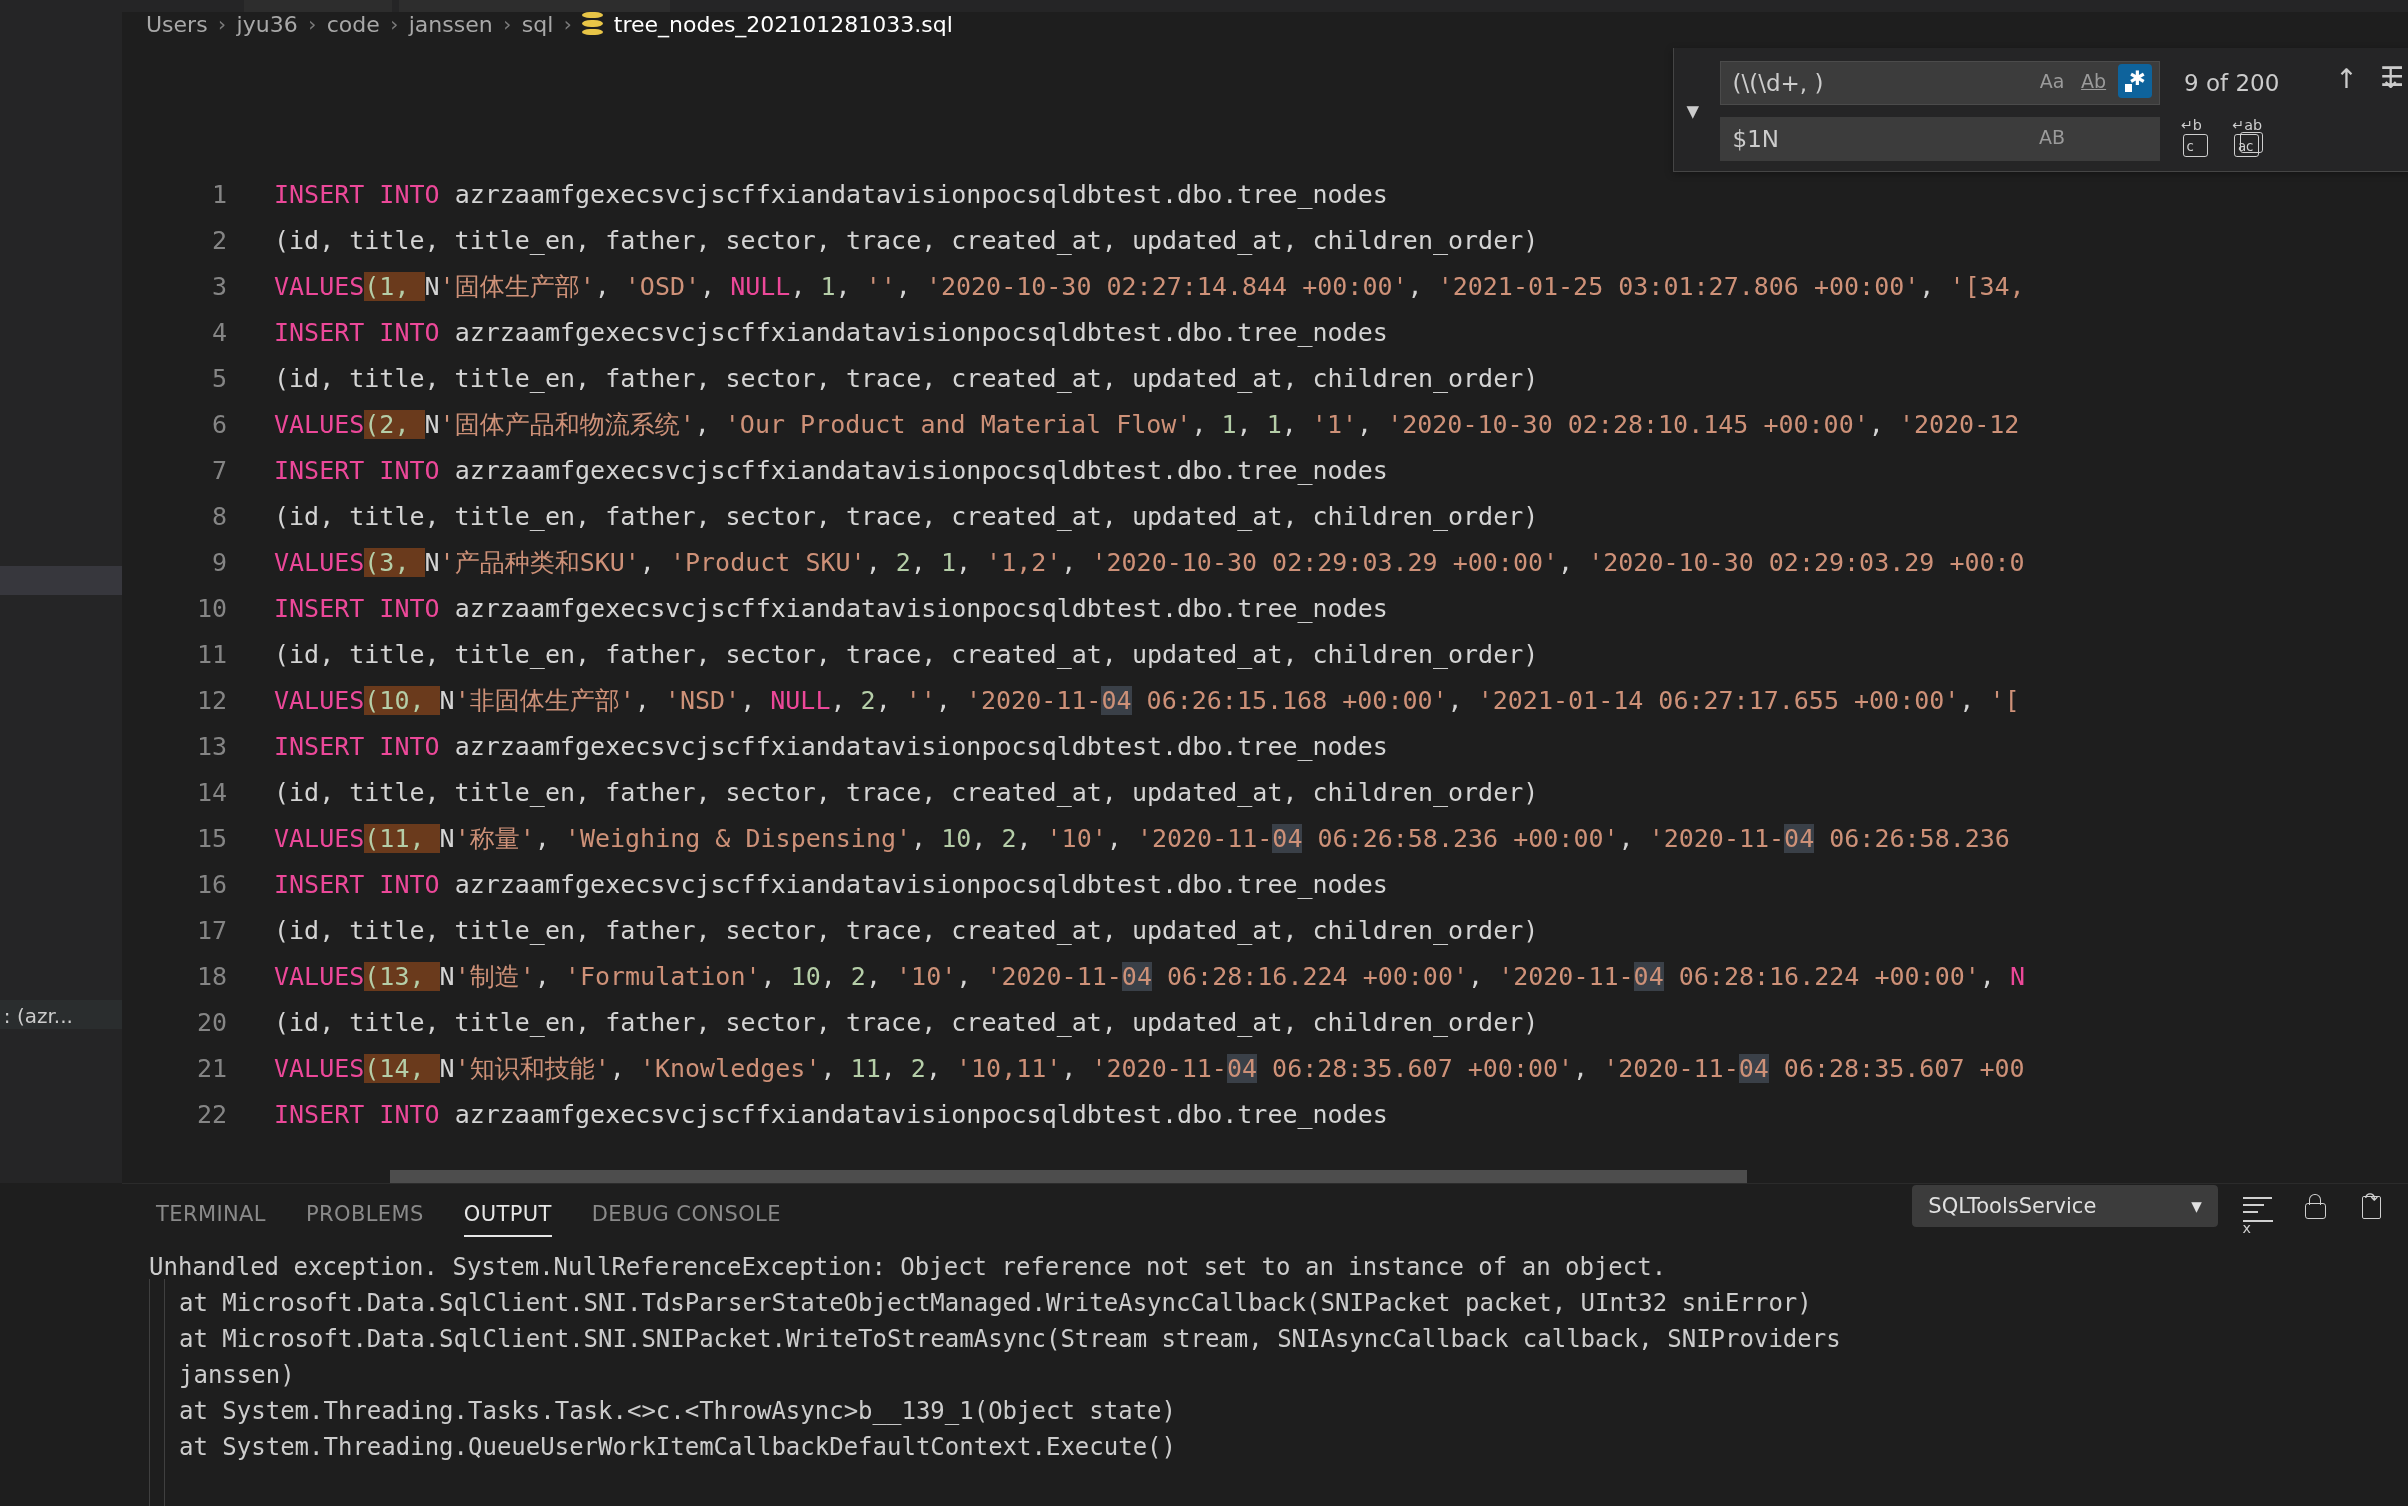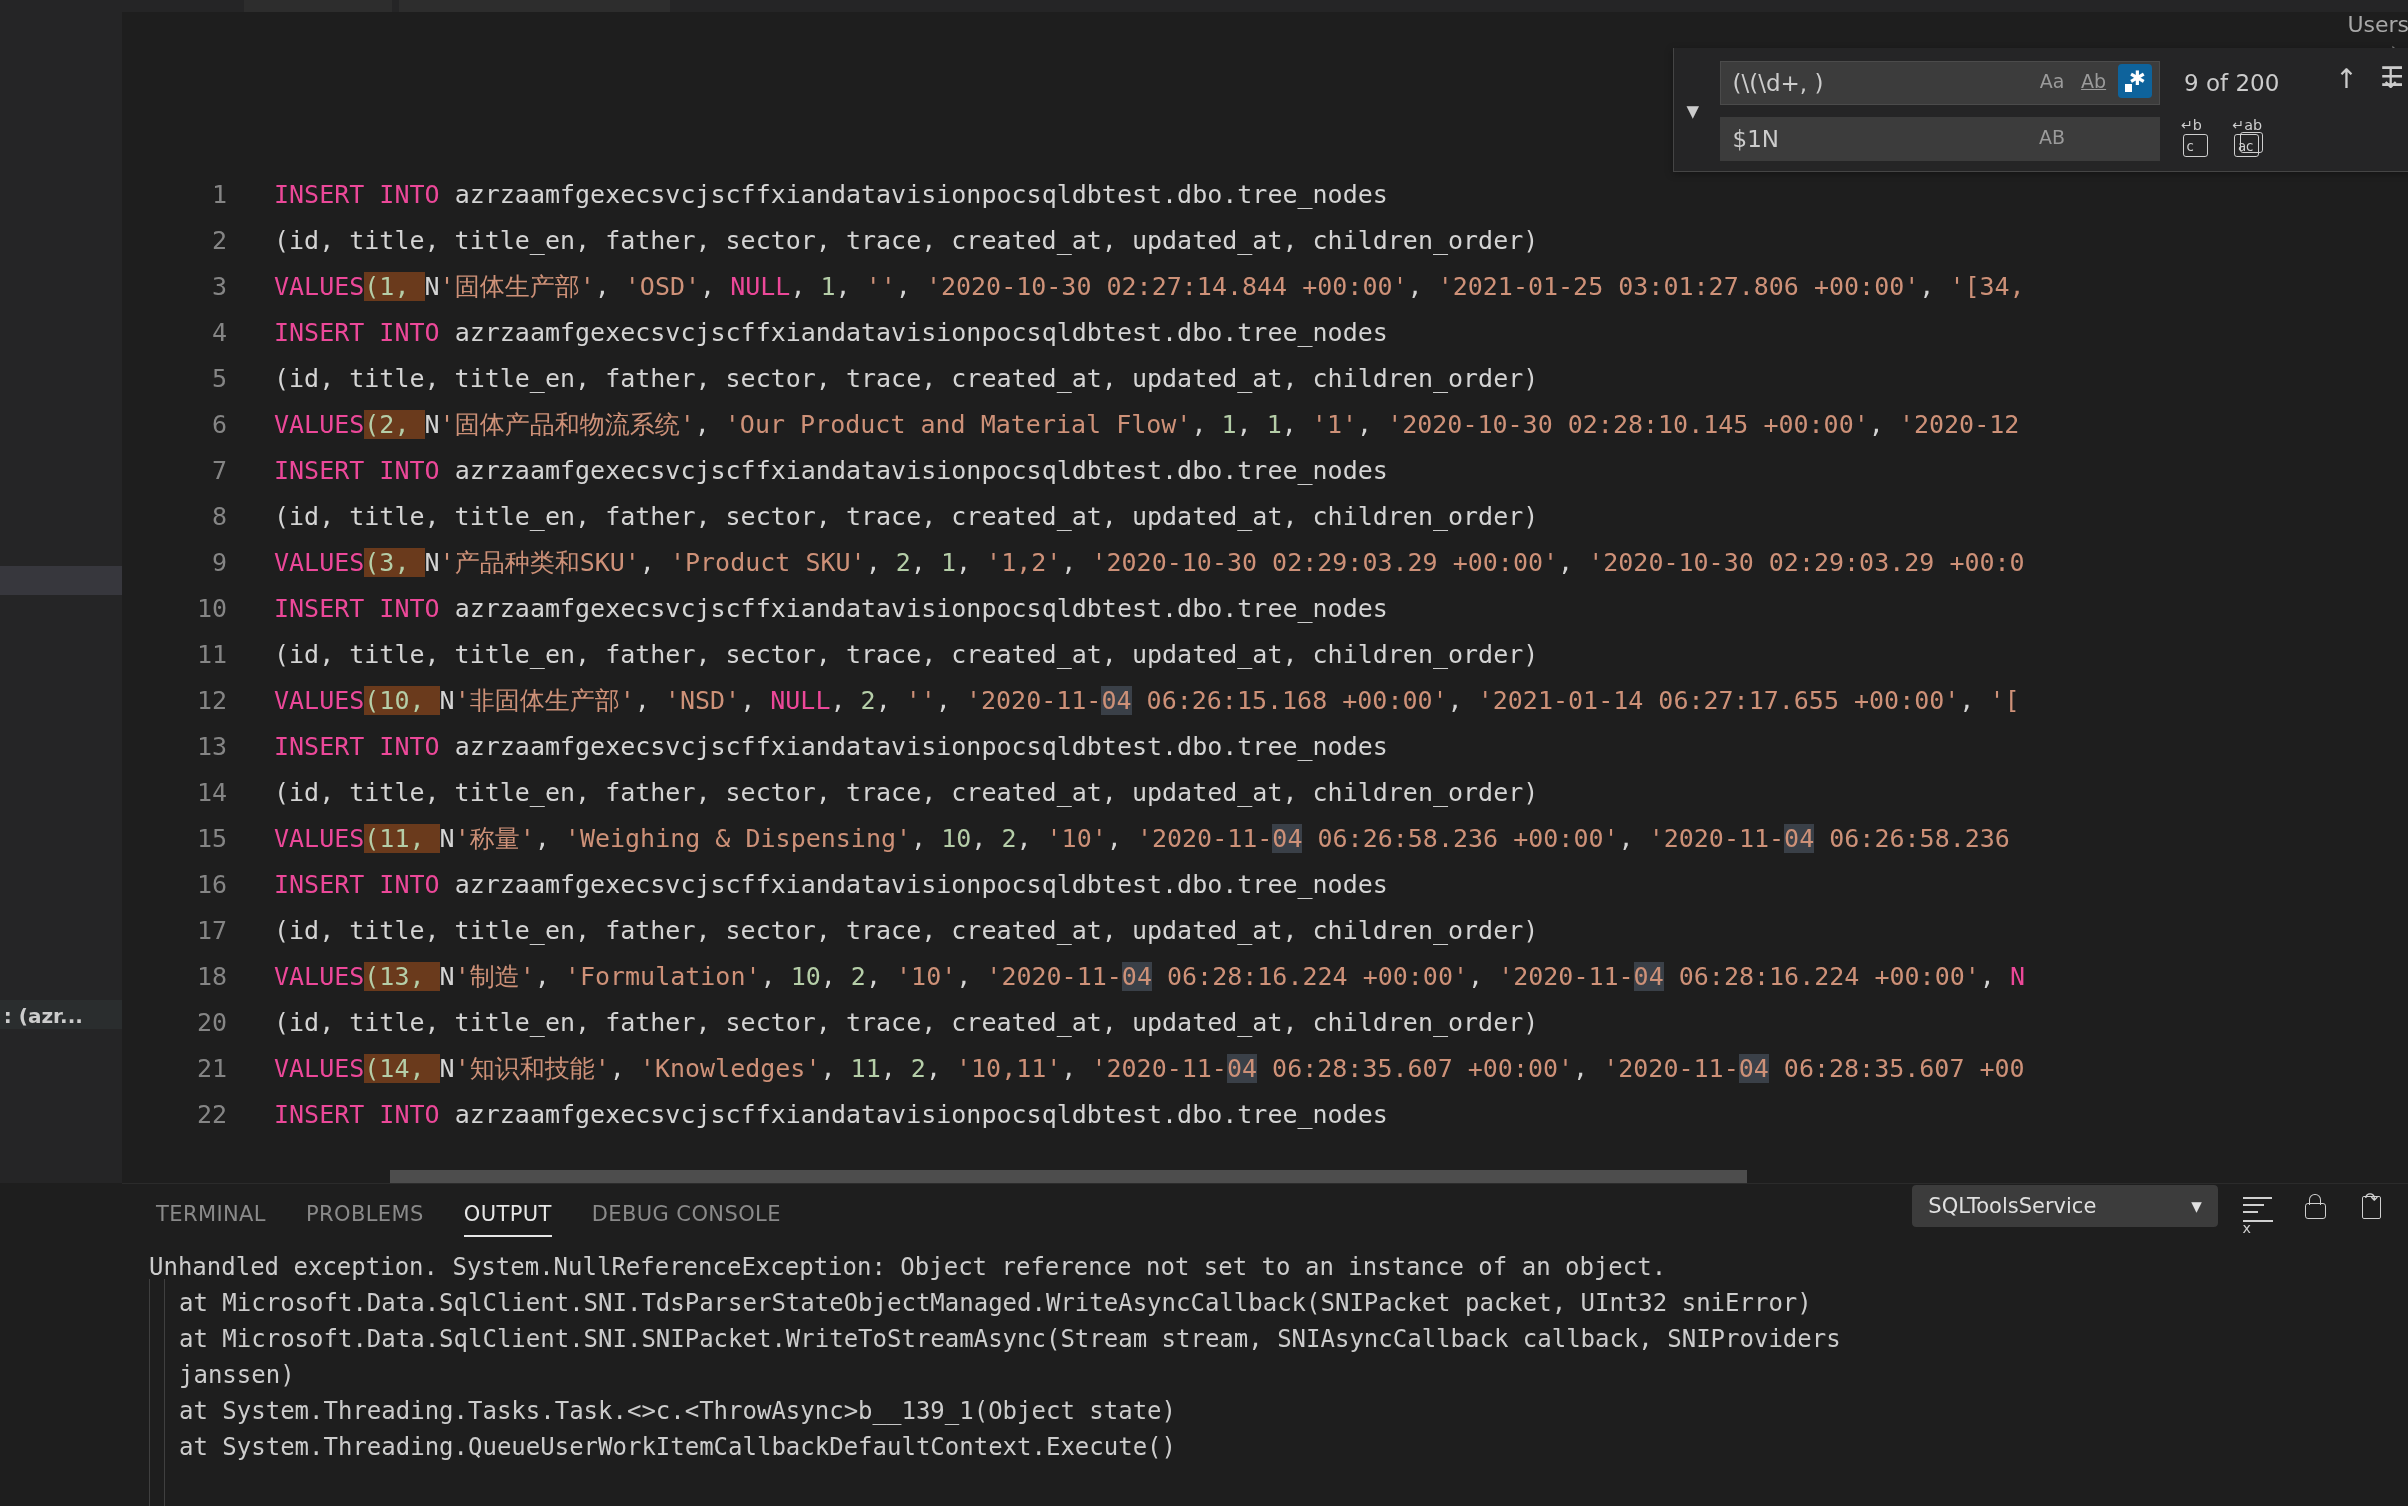--- a/index.html
+++ b/index.html
@@ -8,21 +8,20 @@
     background:#1e1e1e;
     font-family:"DejaVu Sans", sans-serif;
     overflow:hidden;
   }
   #app { position:relative; width:2409px; height:1506px; background:#1e1e1e; }
 
   
   .left-strip {
     position:absolute; left:0; top:0; width:122px; height:1183px;
     background:#252526;
-    font-weight:bold;
   }
   .strip-chip {
     position:absolute; left:0; width:122px; height:29px;
     background:#37373d;
   }
   .strip-chip.a { top:566px; }
   .strip-chip.b { top:1000px; background:#2a2d2e; }
   .strip-chip-label {
     position:absolute; left:0; top:1000px; width:122px; height:32.5px;
     color:#cccccc; font-size:20px; line-height:32.5px; padding-left:3.8px;
@@ -32,23 +31,23 @@
   
   .tabstrip { position:absolute; left:122px; top:0; right:0; height:11.5px; background:#252526; }
   .tab-ghost { position:absolute; top:0; height:11.5px; background:#2d2d2d; }
   .tab-ghost.g1 { left:122px; width:148px; }
   .tab-ghost.g2 { left:277px; width:271px; }
   .tab-ghost.g3 { left:554px; width:1692px; background:#252526; }
 
   
   .breadcrumb {
     position:absolute; left:122px; top:11.5px; right:0; height:46px;
-    background:#1e1e1e; display:flex; align-items:flex-end;
+    background:#1e1e1e; display:flex; align-items:flex-start;
     padding-left:24px; font-size:22px; color:#a9a9a9;
-    font-family:"DejaVu Sans", sans-serif; white-space:nowrap;flex-direction:column;
+    font-family:"DejaVu Sans", sans-serif; white-space:nowrap;
   }
   .bc-item { color:#a8a8a8; }
   .bc-sep { color:#7a7a7a; margin:0 10.5px; font-size:20px; }
   .bc-dbicon { display:inline-block; width:21px; height:25px; position:relative; margin-right:10.5px; vertical-align:-4.8px; }
   .bc-dbicon i { position:absolute; left:0; width:21px; height:6.7px; background:#e8c547; border-radius:50%/60%; display:block; }
   .bc-dbicon i:nth-child(1){ top:0; }
   .bc-dbicon i:nth-child(2){ top:8.6px; }
   .bc-dbicon i:nth-child(3){ top:17px; }
   .bc-file { color:#ffffff; }
 

